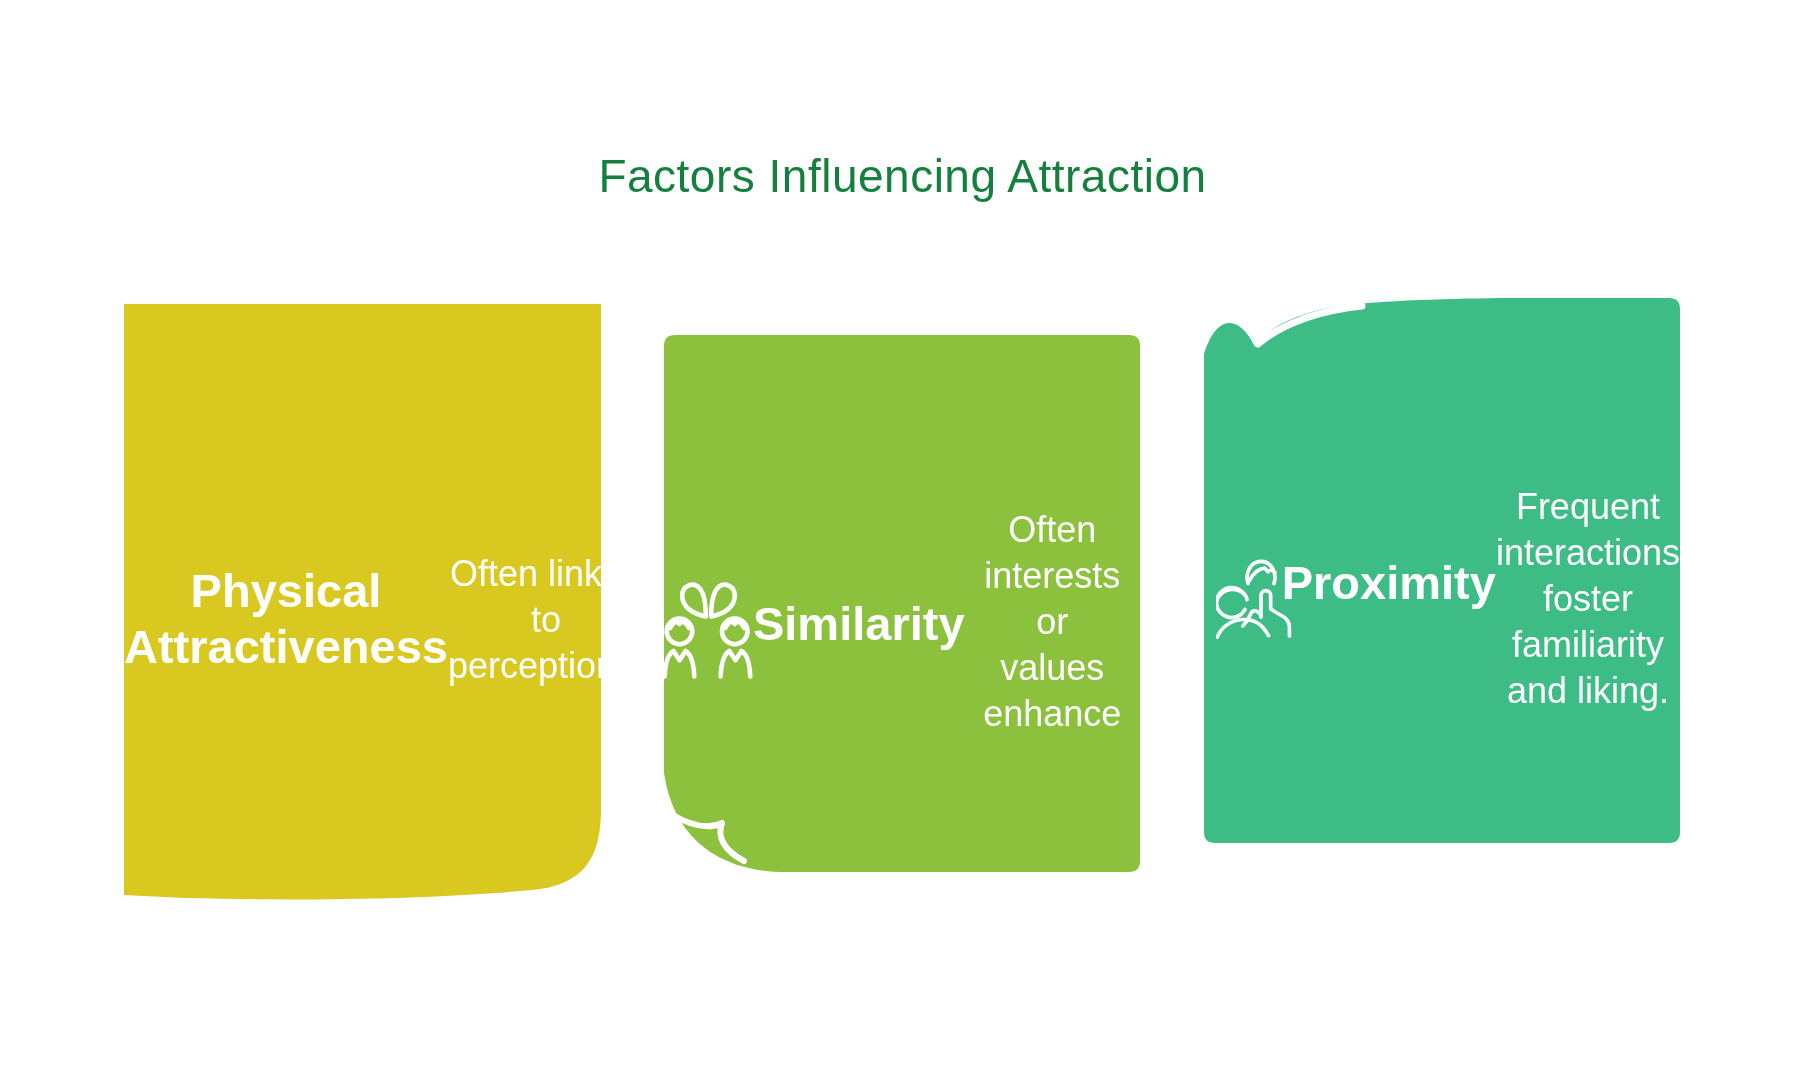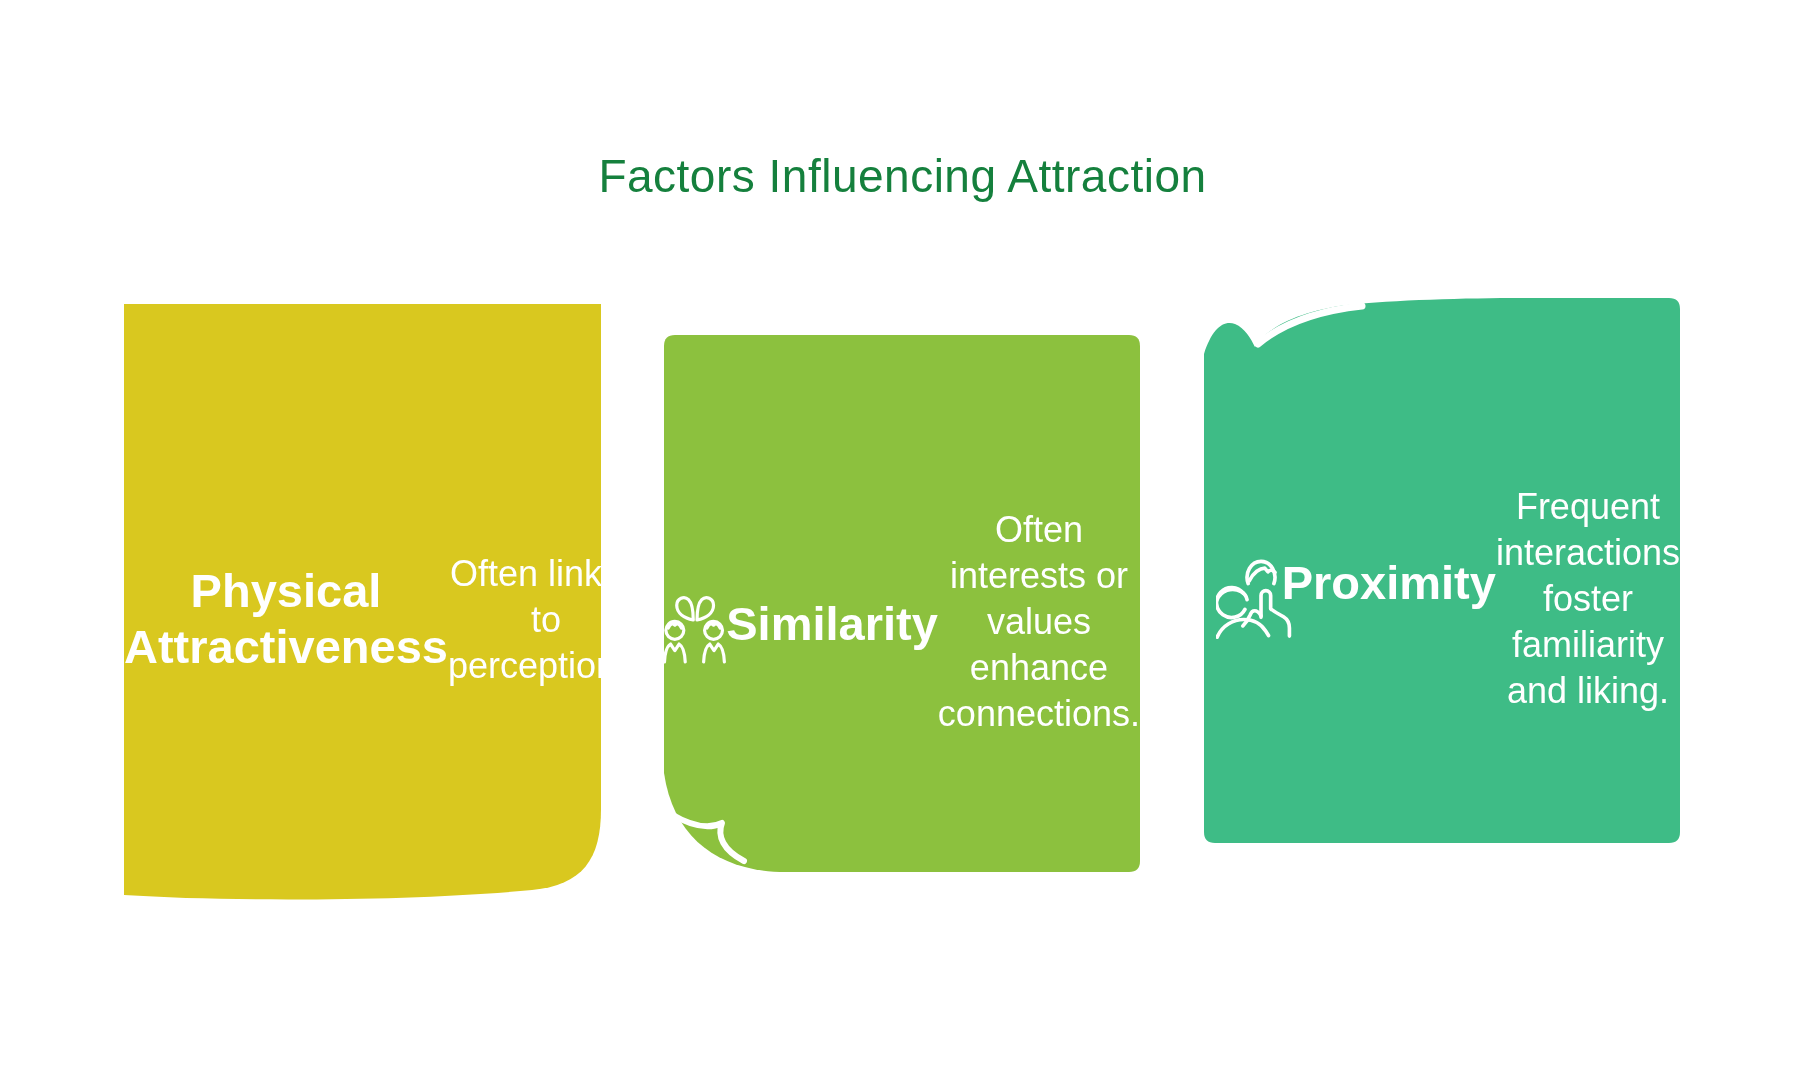--- a/index.html
+++ b/index.html
@@ -97,21 +97,20 @@
         <path d="M9,74 Q16,60 23,68 Q30,60 37,74"></path>
         <circle cx="105" cy="79" r="19"></circle>
         <path d="M91,74 Q98,60 105,68 Q112,60 119,74"></path>
         <path d="M1,146 C2,124 7,112 14,108 L23,122 L32,108 C39,112 44,124 45,146"></path>
         <path d="M84,146 C85,124 90,112 97,108 L106,122 L115,108 C122,112 127,124 128,146"></path>
       </svg>
       <h2 class="card-title">Similarity</h2>
       <p class="card-desc">
         <span>Often interests or</span>
         <span>values enhance</span>
-        <span>connections.</span>
       </p>
     </div>
   </section>
 
   <section class="card card3">
     <svg class="bg" viewBox="0 0 476 545" preserveAspectRatio="none" aria-hidden="true">
       <path d="M0,56 C8,31 19,22 31,26 C41,30 47,41 51,49 C62,30 95,13 143,7 C190,2 260,0 320,0 H465 Q476,0 476,11 V534 Q476,545 465,545 H11 Q0,545 0,534 Z" fill="#3ebc86"></path>
       <path class="fold-line" stroke-width="7" d="M54,46 C78,26 112,13 158,8"></path>
     </svg>
     <div class="content">

